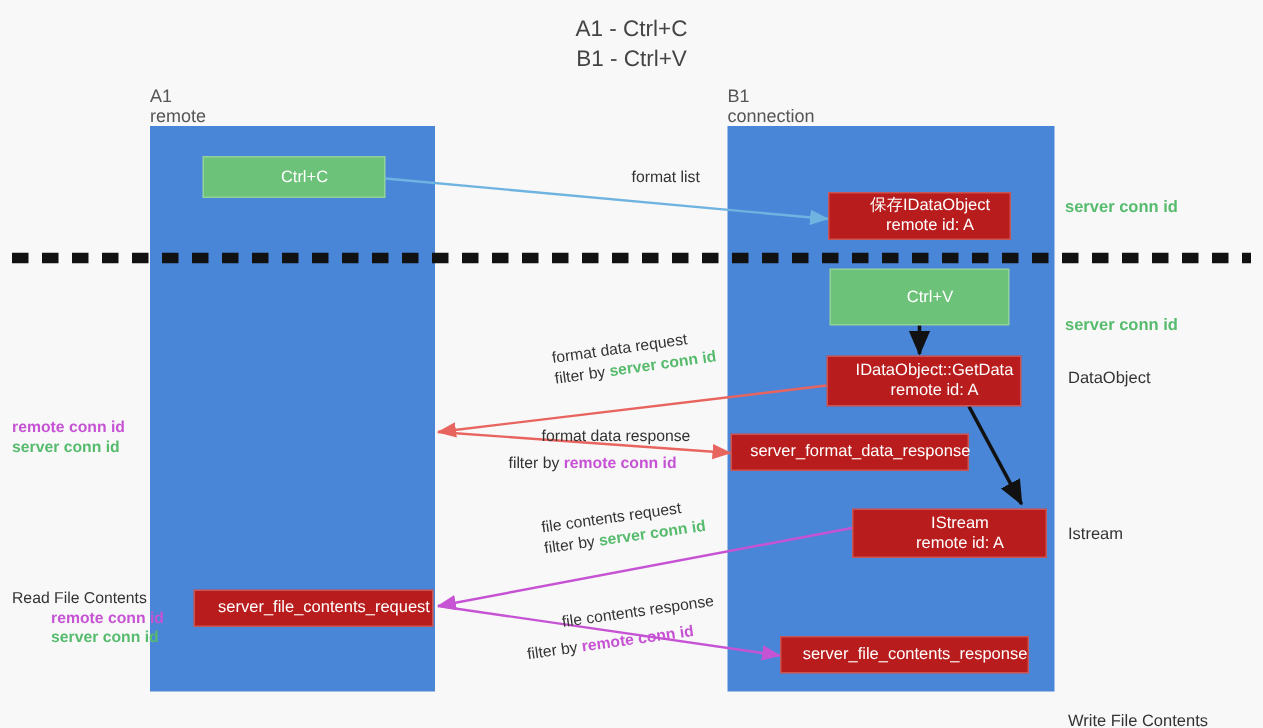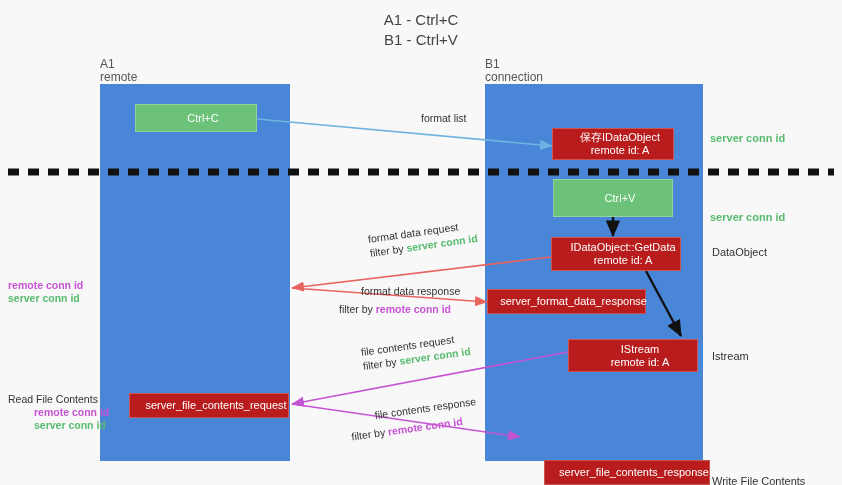--- a/index.html
+++ b/index.html
@@ -183,21 +183,21 @@
 
 
   <div class="abs node orange" style="left:487px; top:289px; width:159px; height:25px;">
     <span class="l1">server_format_data_response</span>
   </div>
 
   <div class="abs node orange" style="left:129px; top:393px; width:160px; height:25px;">
     <span class="l1">server_file_contents_request</span>
   </div>
 
-  <div class="abs node orange" style="left:544px; top:424px; width:166px; height:25px;margin-top:36px;">
+  <div class="abs node orange" style="left:520px; top:424px; width:166px; height:25px;">
     <span class="l1">server_file_contents_response</span>
   </div>
 
   <div class="abs edge-label" style="left:373px; top:111px;padding-left:48px;">
     <span>format list</span>
   </div>
 
   <div class="abs edge-label rot" style="left:369px; top:232px;">
     <div>format data request</div>
     <div>

